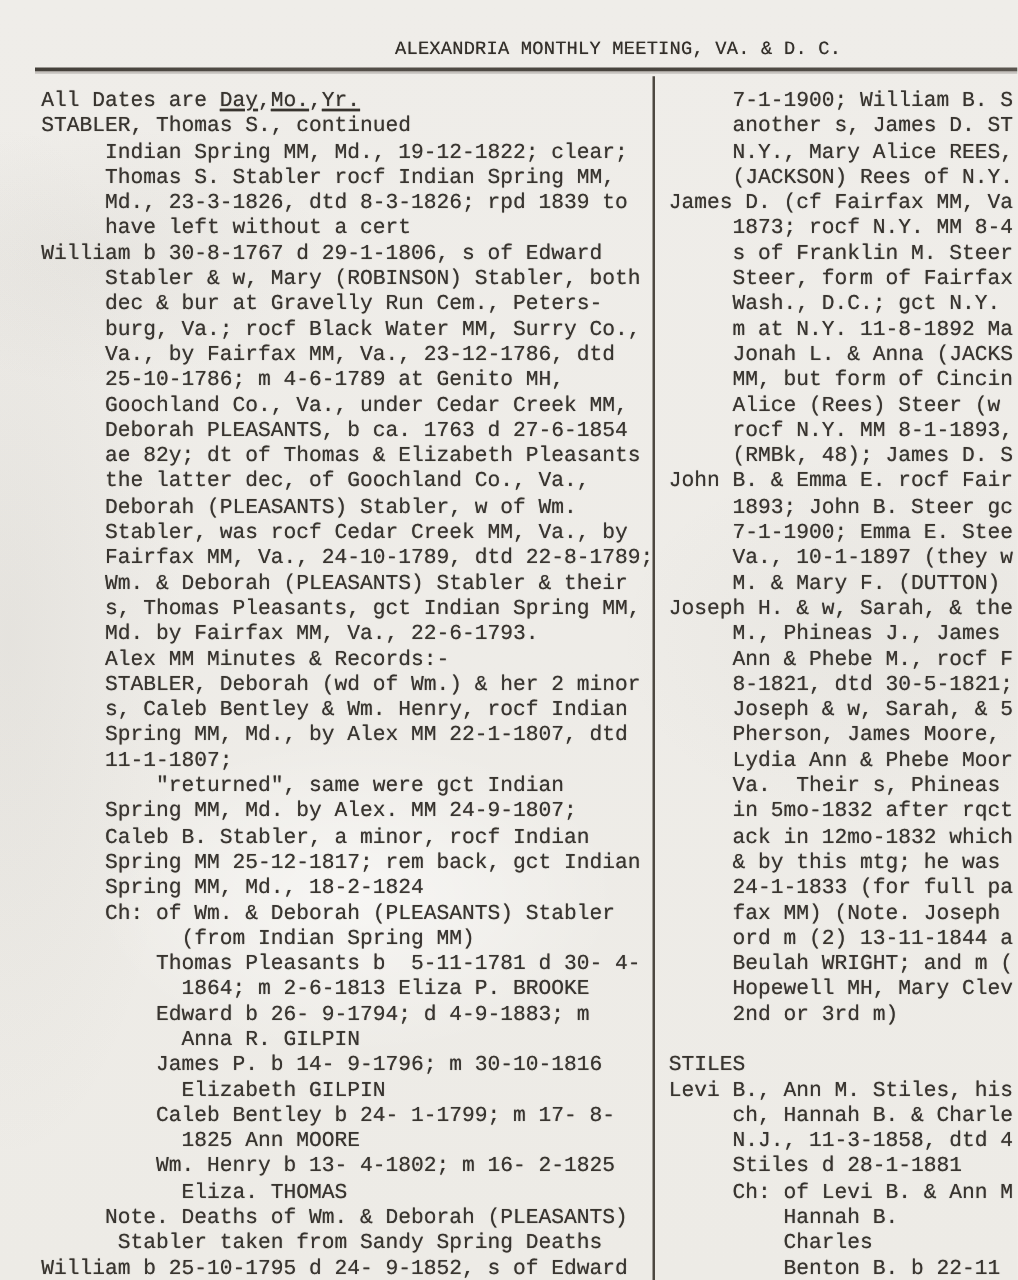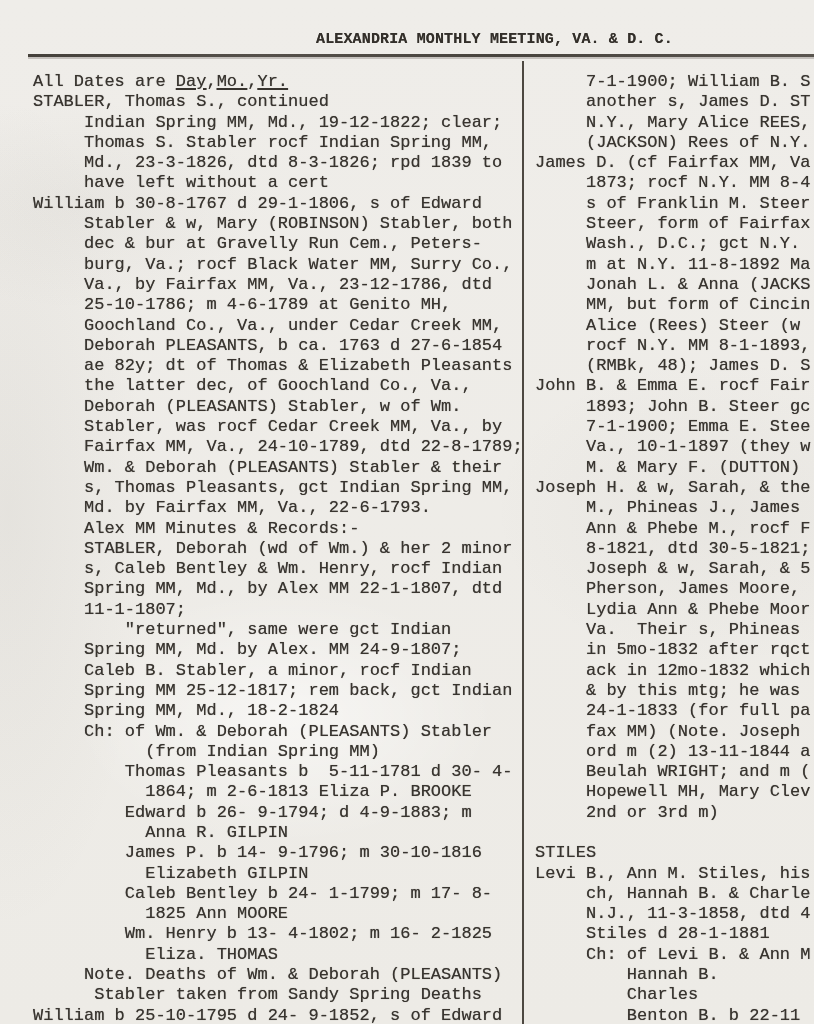--- a/index.html
+++ b/index.html
@@ -18,21 +18,20 @@
     color:#38342f;
   }
   .page-title{
     position:absolute;
     top:31px;left:316px;
     font-size:15px;
     letter-spacing:0.15px;
     white-space:pre;
     color:#332f2a;
     text-shadow:0 0 0.6px rgba(51,47,42,0.75);
-    font-weight:bold;
   }
   .header-rule{
     position:absolute;
     top:54px;left:28px;right:0;
     height:3px;
     background:linear-gradient(90deg,#44403a 0%,#55504a 30%,#47433d 60%,#5a554f 100%);
     box-shadow:0 2px 0 rgba(70,65,58,0.25);
   }
   .column-divider{
     position:absolute;

